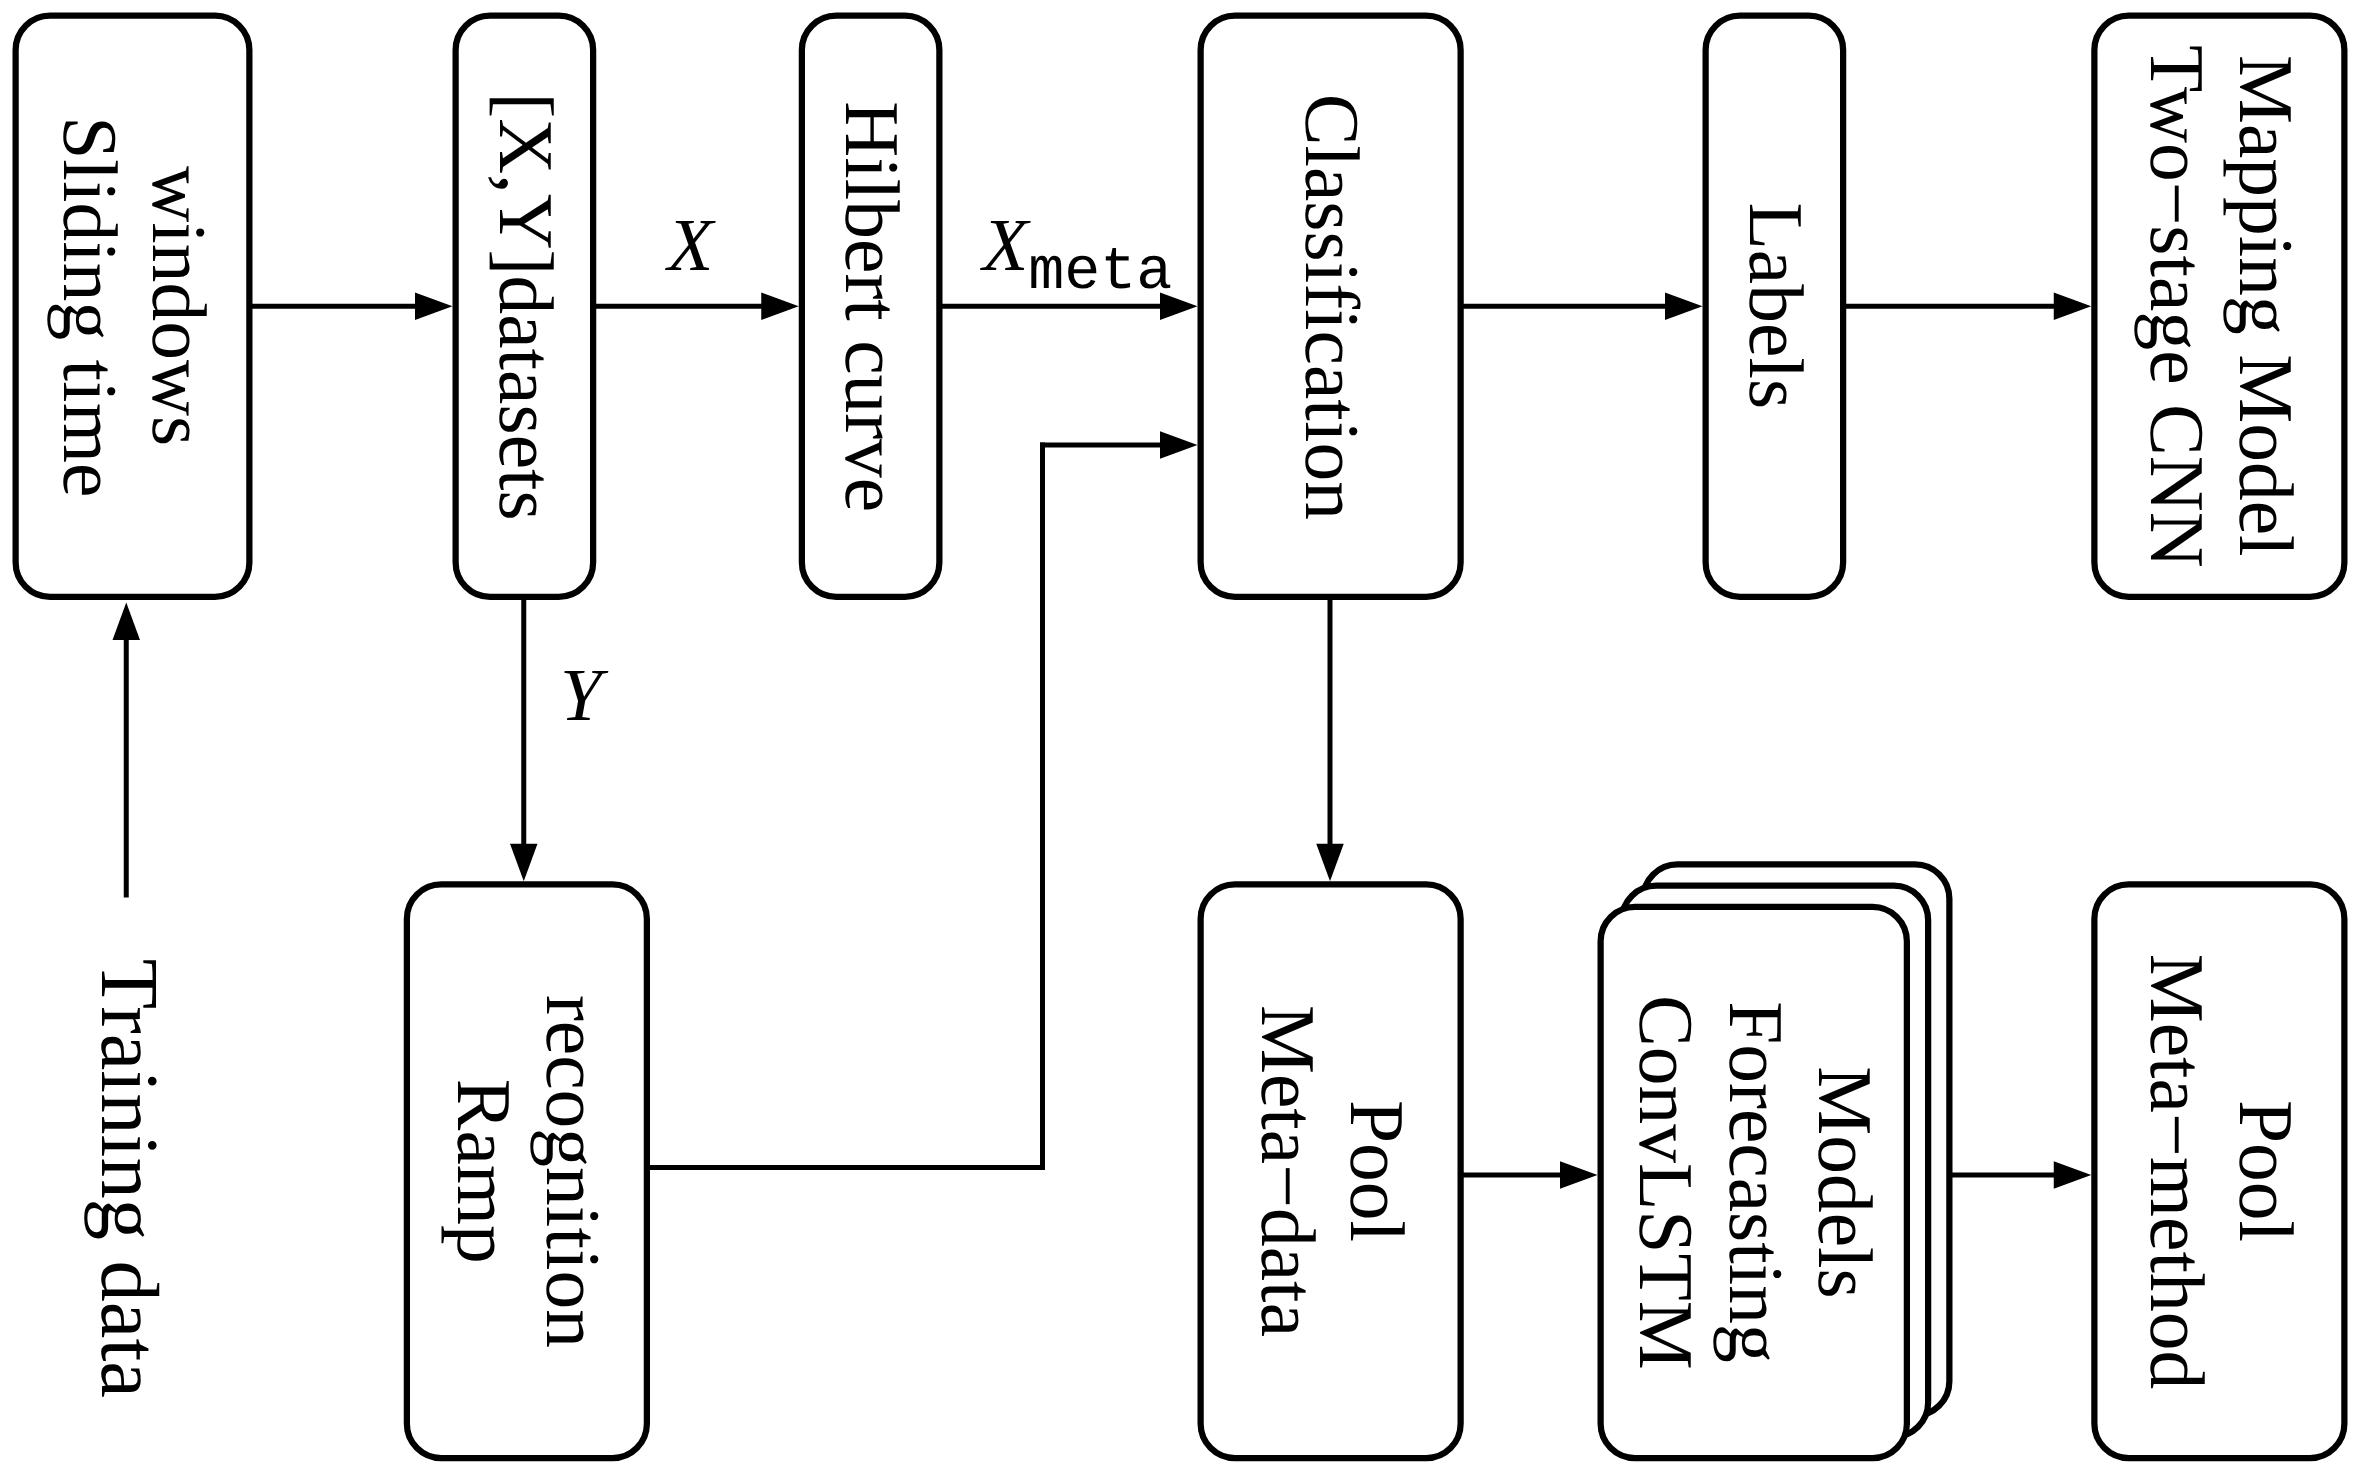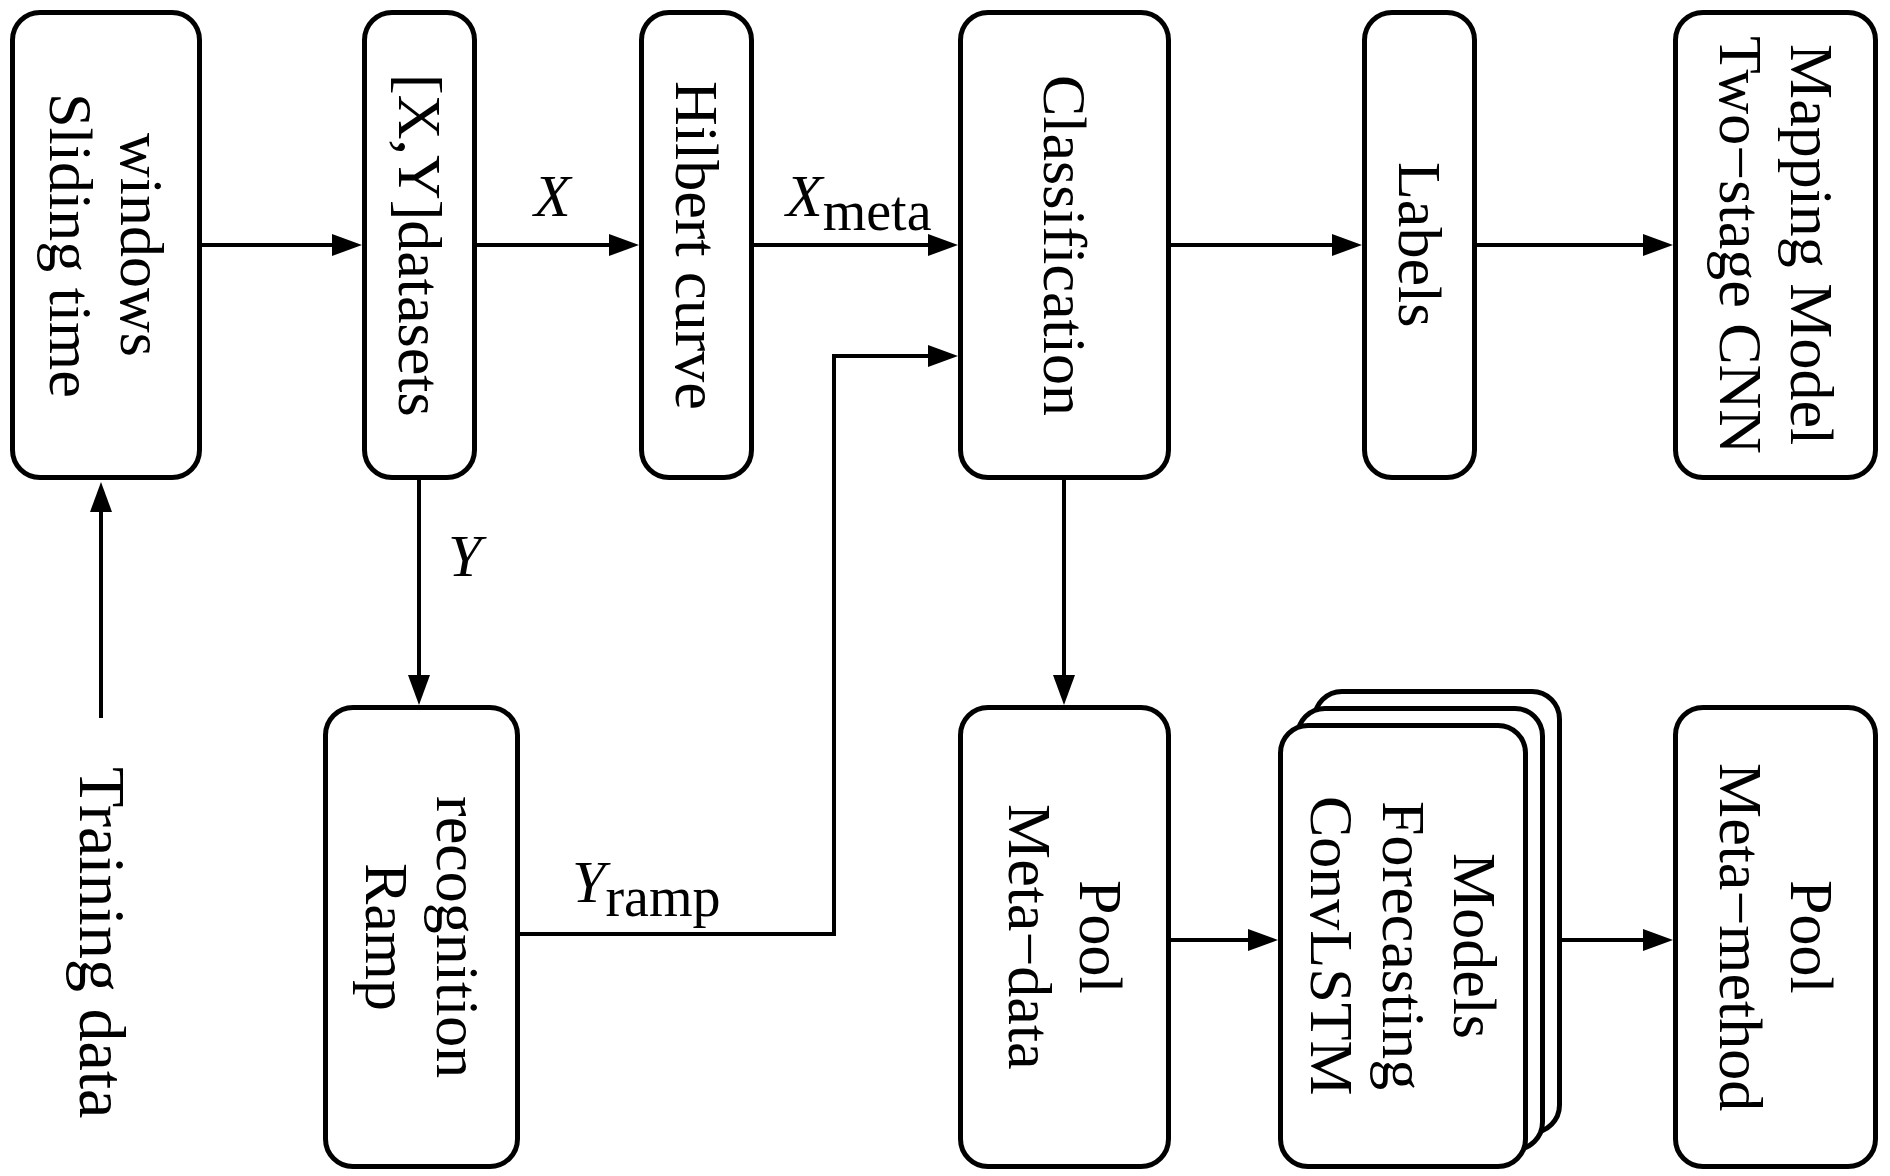--- a/index.html
+++ b/index.html
@@ -74,22 +74,23 @@
     position: absolute;
     font-size: 60px;
     color: #000000;
     white-space: nowrap;
   }
   .elabel .base {
     font-style: italic;
   }
   .elabel .sub {
     font-style: normal;
-    font-size: 56px;
+    font-size: 48px;
     vertical-align: -14px;
+    font-family: Liberation Mono, monospace;
   }
   .card {
     position: absolute;
     box-sizing: border-box;
     background: #ffffff;
     border: 5px solid #000000;
     border-radius: 30px;
   }
 </style>
 </head>
@@ -176,23 +177,20 @@
   <div class="vline" style="left:417px; top:480px; height:197px;"></div>
   <div class="ah down" style="left:408px; top:675px;"></div>
   <div class="elabel" style="left:448px; top:522px;">
     <span class="base">Y</span>
   </div>
 
   <div class="hline" style="left:518px; top:932px; width:318px;"></div>
   <div class="vline" style="left:832px; top:354px; height:582px;"></div>
   <div class="hline" style="left:832px; top:354px; width:98px;"></div>
   <div class="ah right" style="left:928px; top:345px;"></div>
-  <div class="elabel" style="left:572px; top:848px;">
-    <span class="base">Y</span><span class="sub">ramp</span>
-  </div>
 
   <div class="vline" style="left:1062px; top:480px; height:197px;"></div>
   <div class="ah down" style="left:1053px; top:675px;"></div>
 
   <div class="hline" style="left:1170px; top:938px; width:80px;"></div>
   <div class="ah right" style="left:1248px; top:929px;"></div>
 
   <div class="hline" style="left:1561px; top:938px; width:84px;"></div>
   <div class="ah right" style="left:1643px; top:929px;"></div>
 

